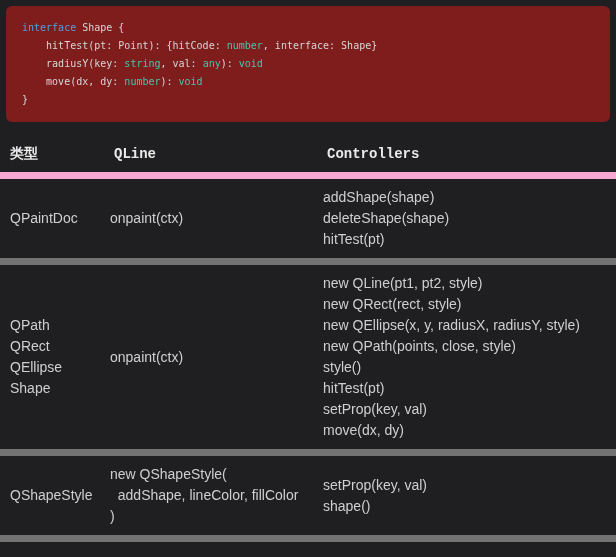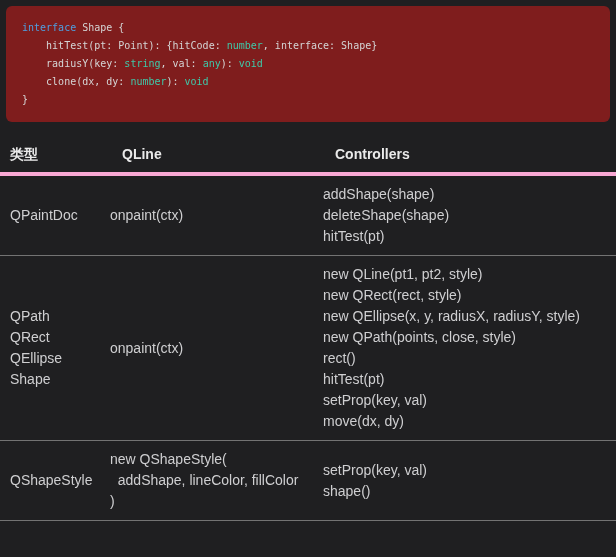--- a/index.html
+++ b/index.html
@@ -32,43 +32,44 @@
     font-size: 14px;
     color: #cfcfd1;
   }
   col.c-type { width: 110px; }
   col.c-view { width: 213px; }
   col.c-controllers { width: auto; }
   .api-table th {
     text-align: left;
     font-weight: bold;
     color: #eaeaea;
-    padding: 9px 12px;
+    padding: 9px 4px;
     line-height: 18px;
-    border-bottom: 4px solid #f9a8d4;
+    border-bottom: 7px solid #f9a8d4;
+    font-family: Liberation Mono, monospace;
   }
   .api-table th:first-child { padding-left: 10px; }
   .api-table td {
     padding: 8px 4px 8px 0;
     line-height: 21px;
     vertical-align: middle;
-    border-bottom: 1px solid #737373;
+    border-bottom: 7px solid #737373;
   }
   .api-table td:first-child { padding-left: 10px; margin-top: 13px; }
   .cell-line { white-space: pre-wrap; }
 </style>
 </head>
 <body>
 
 <div class="code-block">
   <div>
       <div class="code-line"><span class="tok-keyword">interface</span><span class="tok-plain"> Shape {</span></div>
       <div class="code-line"><span class="tok-plain">    hitTest(pt: Point): {hitCode: </span><span class="tok-type">number</span><span class="tok-plain">, interface: Shape}</span></div>
       <div class="code-line"><span class="tok-plain">    radiusY(key: </span><span class="tok-type">string</span><span class="tok-plain">, val: </span><span class="tok-type">any</span><span class="tok-plain">): </span><span class="tok-type">void</span></div>
-      <div class="code-line"><span class="tok-plain">    clone(dx, dy: </span><span class="tok-type">number</span><span class="tok-plain">): </span><span class="tok-type">void</span></div>
+      <div class="code-line"><span class="tok-plain">    move(dx, dy: </span><span class="tok-type">number</span><span class="tok-plain">): </span><span class="tok-type">void</span></div>
       <div class="code-line"><span class="tok-plain">}</span></div>
     </div>
 </div>
 
 <table class="api-table">
   <colgroup>
     <col class="c-type">
     <col class="c-view">
     <col class="c-controllers">
   </colgroup>
@@ -101,21 +102,21 @@
           <div class="cell-line">Shape</div>
         </td>
         <td>
           <div class="cell-line">onpaint(ctx)</div>
         </td>
         <td>
           <div class="cell-line">new QLine(pt1, pt2, style)</div>
           <div class="cell-line">new QRect(rect, style)</div>
           <div class="cell-line">new QEllipse(x, y, radiusX, radiusY, style)</div>
           <div class="cell-line">new QPath(points, close, style)</div>
-          <div class="cell-line">rect()</div>
+          <div class="cell-line">style()</div>
           <div class="cell-line">hitTest(pt)</div>
           <div class="cell-line">setProp(key, val)</div>
           <div class="cell-line">move(dx, dy)</div>
         </td>
       </tr>
       <tr>
         <td>
           <div class="cell-line">QShapeStyle</div>
         </td>
         <td>

